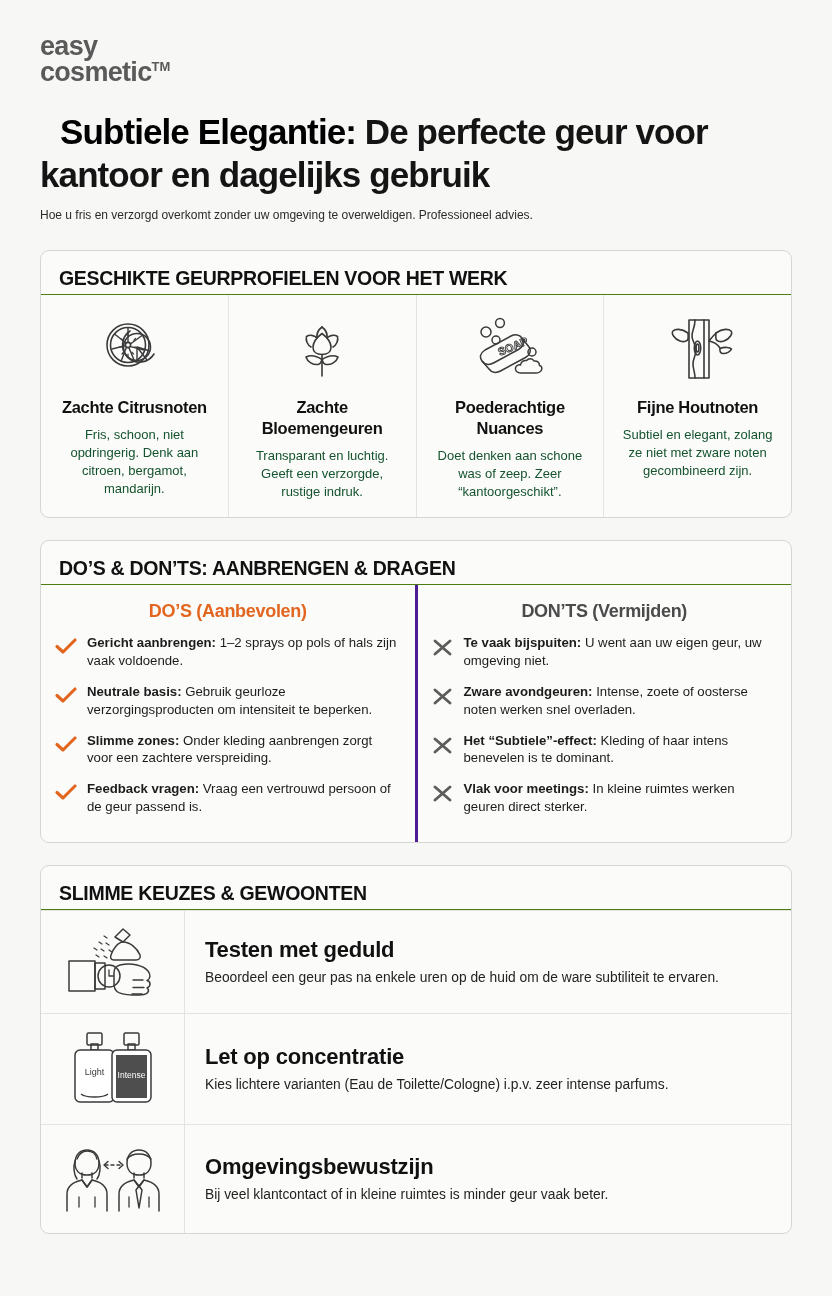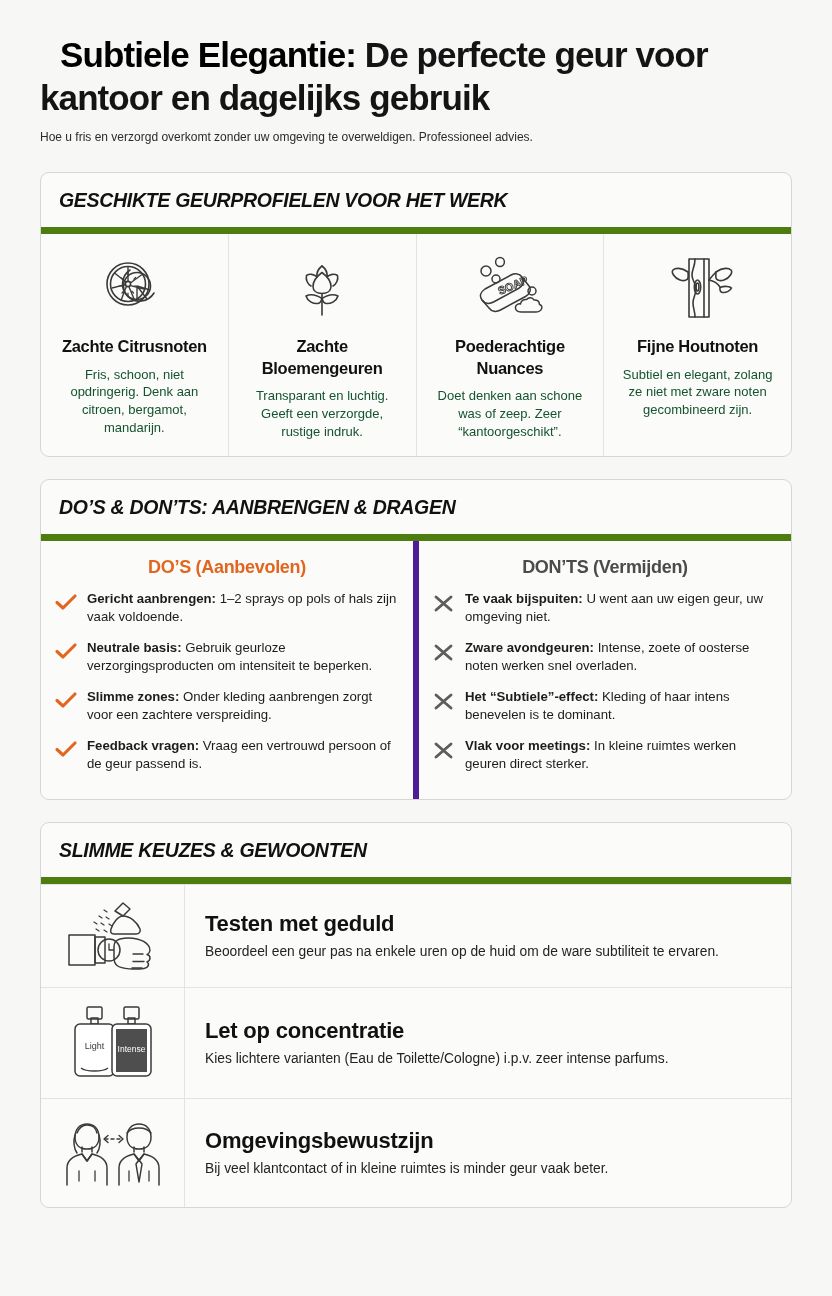--- a/index.html
+++ b/index.html
@@ -21,37 +21,37 @@
 
   
   .title { font-size: 35px; font-weight: bold; line-height: 1.22; letter-spacing: -0.9px;
            color: #141414; margin-bottom: 10px; }
   .title .t-accent { color: #000; margin-left: 20px; }
   .subtitle { font-size: 12px; line-height: 1.42; color: #2b2b2b; margin-bottom: 26px; }
 
   
   .card { border: 1px solid #d6d6d4; border-radius: 9px; background: #fbfbfa;
           overflow: hidden; margin-bottom: 22px; }
-  .card-head { padding: 16px 18px 15px 18px; border-bottom: 7px solid #4d7c0f; font-style: italic; }
+  .card-head { padding: 16px 18px 4px 18px; border-bottom: 1px solid #4d7c0f; }
   .card-head h2 { font-size: 19.5px; font-weight: bold; letter-spacing: -0.3px; color: #111; }
 
   
   .profiles { display: flex; }
   .profile { flex: 1; padding: 18px 12px 16px 12px; text-align: center;
              border-right: 1px solid #e3e3e1; }
   .profile:last-child { border-right: none; }
   .profile .ico { height: 72px; display: flex; align-items: center; justify-content: center;
                   margin-bottom: 12px; }
   .profile h3 { font-size: 16.5px; font-weight: bold; line-height: 1.28; margin-bottom: 8px;
                 color: #111; letter-spacing: -0.3px; }
   .profile p { font-size: 13px; line-height: 1.38; color: #14532d; }
 
   
   .dd-cols { display: flex; }
-  .dd-col { flex: 1; border-right: 6px solid #4c1d95; }
+  .dd-col { flex: 1; border-right: 3px solid #4c1d95; }
   .dd-col:last-child { border-right: none; }
   .dd-title { text-align: center; font-size: 18px; font-weight: bold; padding: 16px 8px 12px 8px;
               letter-spacing: -0.3px; }
   .dd-title.do { color: #e2661f; }
   .dd-title.dont { color: #4b4b4b; }
   .dd-list { padding: 0 16px 18px 14px; }
   .dd-item { display: flex; gap: 10px; margin-bottom: 13px; align-items: flex-start; }
   .dd-item:last-child { margin-bottom: 8px; }
   .dd-mark { flex: 0 0 22px; padding-top: 4px; }
   .dd-text { font-size: 13.2px; line-height: 1.36; color: #1c1c1c; }
@@ -68,20 +68,26 @@
                    letter-spacing: -0.2px; }
   .habit-body p { font-size: 13.8px; line-height: 1.4; color: #232323; }
 
   svg { display: block; }
 </style>
 </head>
 <body>
 
 <div class="page">
 
+  <div class="logo">
+    <div class="logo-line">easy</div>
+    <div class="logo-line logo-line2">
+      <span>cosmetic</span><span class="logo-tm">TM</span>
+    </div>
+  </div>
 
   <h1 class="title">
     <span class="t-accent">Subtiele Elegantie:</span><span> De perfecte geur voor kantoor en dagelijks gebruik</span>
   </h1>
   <p class="subtitle">Hoe u fris en verzorgd overkomt zonder uw omgeving te overweldigen. Professioneel advies.</p>
 
   <section class="card">
     <div class="card-head">
       <h2>GESCHIKTE GEURPROFIELEN VOOR HET WERK</h2>
     </div>

